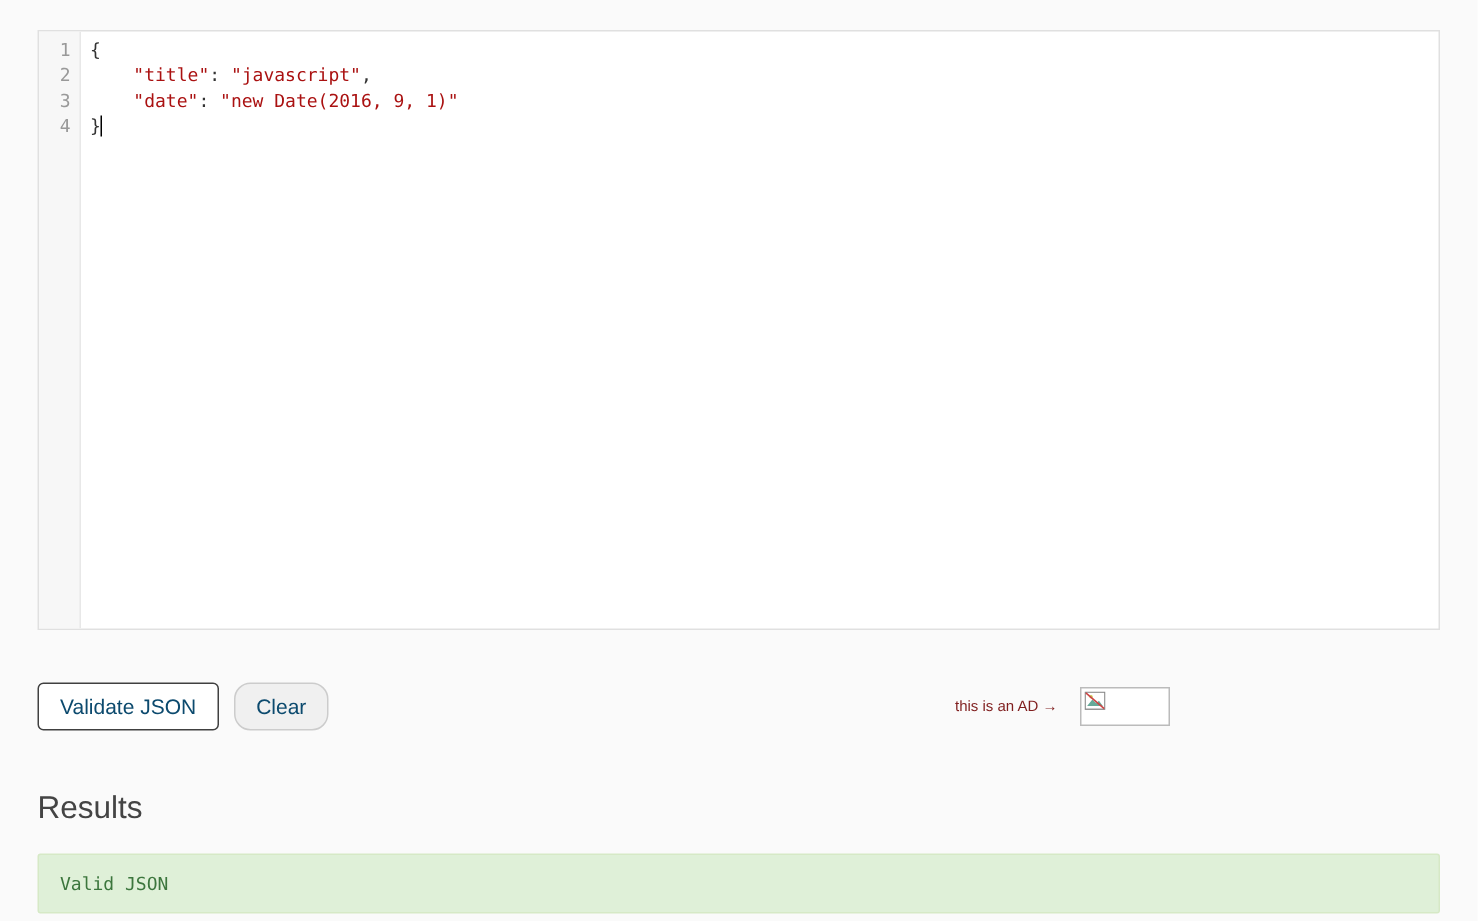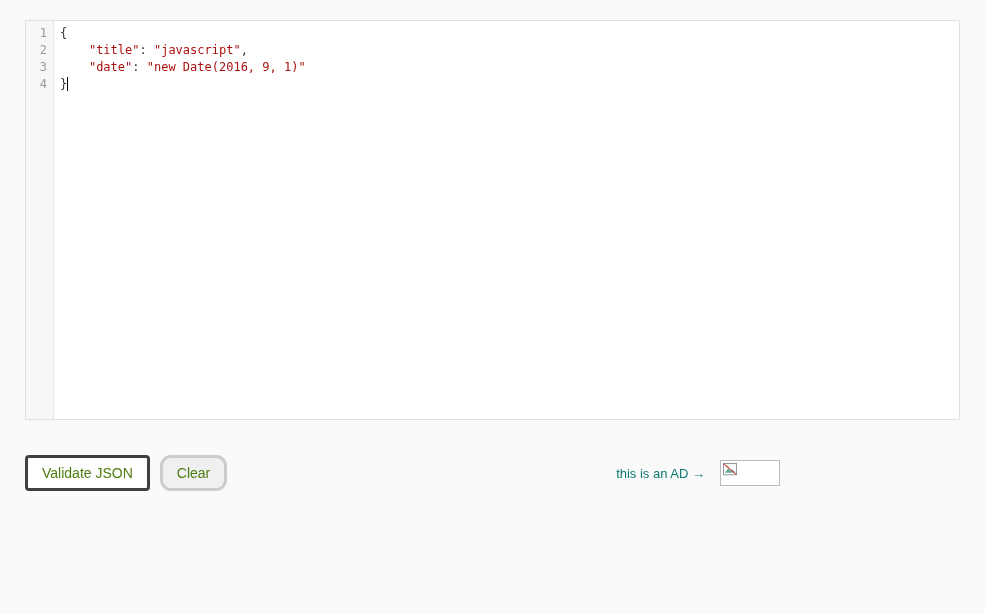--- a/index.html
+++ b/index.html
@@ -66,40 +66,40 @@
     }
     .controls-row {
       display: flex;
       align-items: center;
       margin-top: 35px;
       gap: 10px;
     }
     .btn {
       padding: 7px 14px;
       font-size: 14px;
-      border: 3px solid #404040;
+      border: 1px solid #404040;
       border-radius: 4px;
       background: #fff;
       cursor: pointer;
-      color: #4d7c0f;
+      color: #0c4a6e;
       font-family: inherit;
     }
     .btn-secondary {
       background: #f0f0f0;
       border-color: #ccc;
       border-radius: 11px;
     }
     .ad-section {
       margin-left: auto;
       margin-right: 180px;
       display: flex;
       align-items: center;
       gap: 15px;
-      color: #0f766e;
-      font-size: 13px;
+      color: #7f1d1d;
+      font-size: 10px;
     }
     .ad-box {
       width: 60px;
       height: 26px;
       border: 1px solid #bbb;
       position: relative;
       background: #fff;
     }
     .broken-img {
       position: absolute;
@@ -150,13 +150,15 @@
         <rect x="0.5" y="0.5" width="15" height="13" fill="none" stroke="#888" stroke-width="1"></rect>
         <polygon points="2,11 6,6 9,9 11,7 14,11" fill="#6a9" stroke="none"></polygon>
         <circle cx="5" cy="4" r="1.3" fill="#cc5"></circle>
         <line x1="1" y1="1" x2="15" y2="13" stroke="#c44" stroke-width="1.2"></line>
       </svg>
     </div>
   </div>
 </div>
 
 <div class="results-section">
+  <h2 class="results-heading">Results</h2>
+  <div class="result-box">Valid JSON</div>
 </div>
 
 </body></html>

